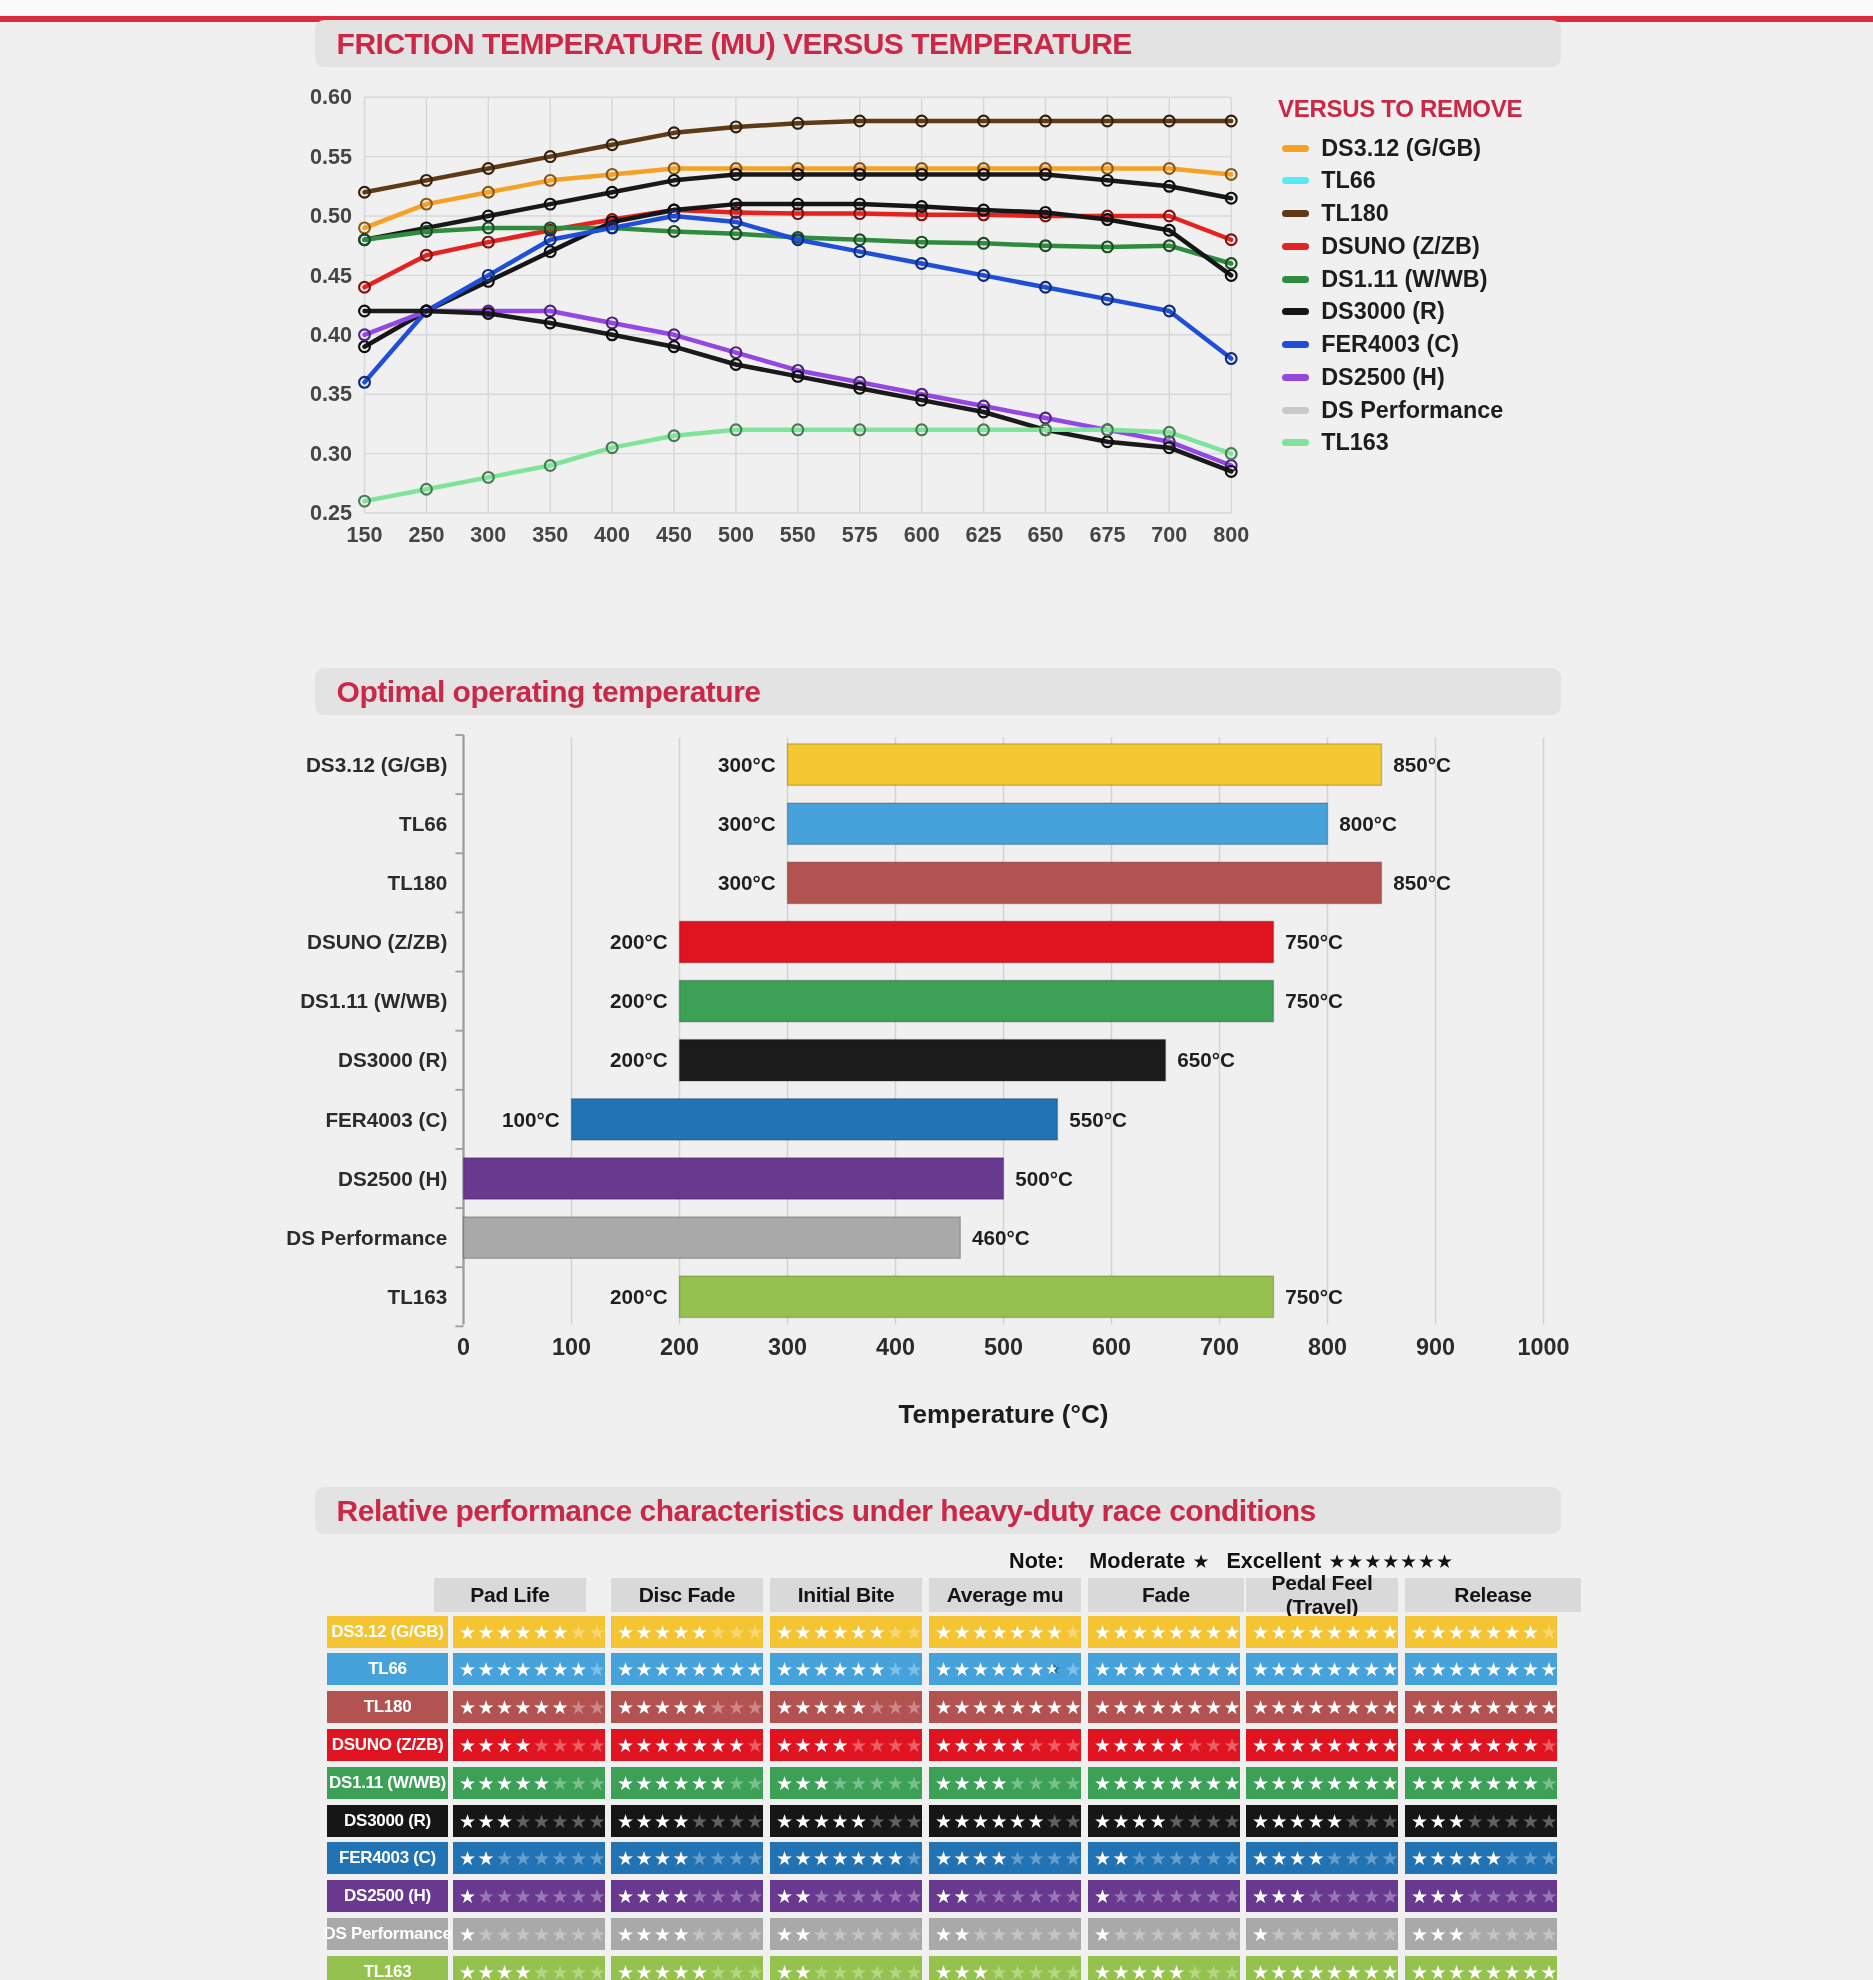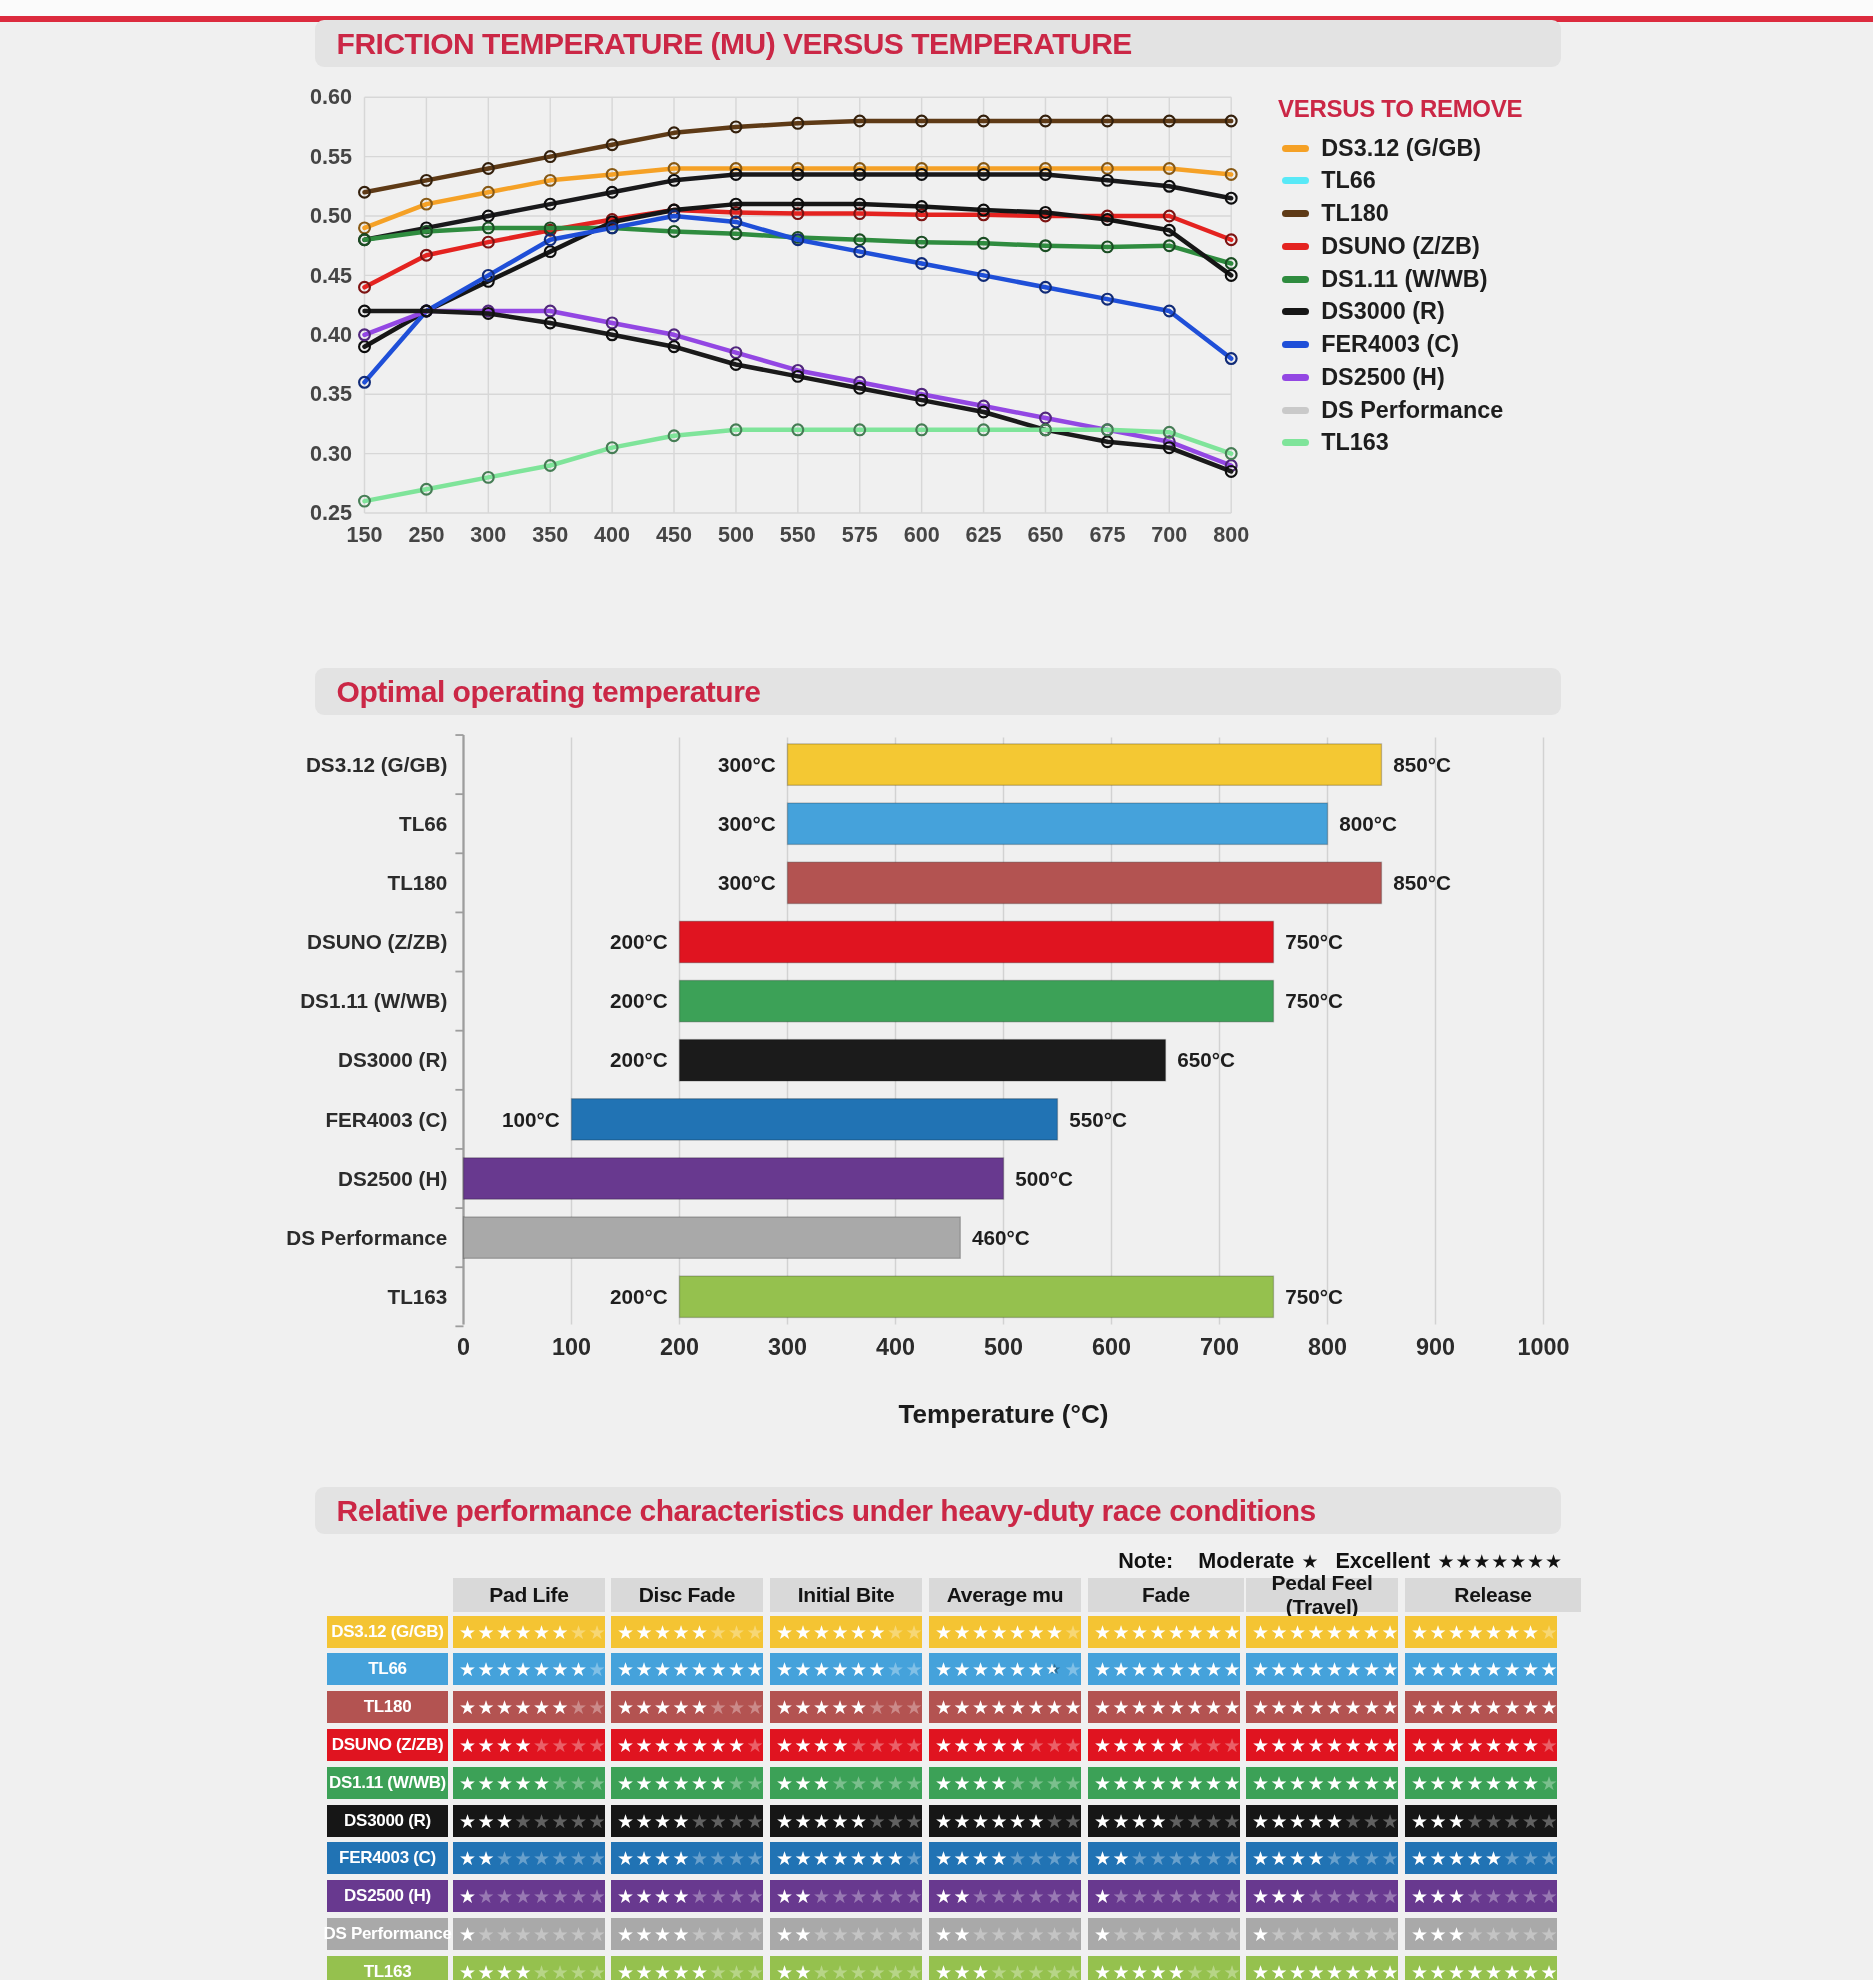--- a/index.html
+++ b/index.html
@@ -29,21 +29,21 @@
   .row-label{
     position:absolute;display:flex;align-items:center;justify-content:center;
     font-weight:bold;color:#fff;font-size:17px;letter-spacing:-0.3px;white-space:nowrap
   }
   .rating-cell{position:absolute;display:flex;align-items:center;padding-left:5.4px;box-sizing:border-box}
   .star{font-size:19px;line-height:1;color:#fff;width:18.5px;flex:0 0 auto;text-align:center}
   .star.ghost{opacity:.32}
   .half-wrap{position:relative;display:inline-block;width:18.5px;flex:0 0 auto}
   .half-wrap .base{opacity:.32;display:block;text-align:center}
   .half-wrap .top{position:absolute;left:0;top:0;width:55%;overflow:hidden;color:#fff}
-  .note{position:absolute;left:900px;top:1548px;width:663px;text-align:right;font-size:21.6px;color:#111;white-space:nowrap}
+  .note{position:absolute;left:900px;top:1548px;width:663px;text-align:center;font-size:21.6px;color:#111;white-space:nowrap}
   .note b{font-weight:bold;margin-right:9px}
   .note .w{font-weight:600;margin-left:16px;margin-right:7.2px}
   .note .nstar{font-size:19px;letter-spacing:0.9px}
 </style>
 </head>
 <body style="--accent: #cb2746;">
 
 <div class="topwhite"></div>
 <div class="topbar" id="topbar" style="background: rgb(220, 43, 62);"></div>
 
@@ -422,21 +422,21 @@
     <text x="775" y="786" text-anchor="middle" font-size="29" font-weight="bold" fill="#1c1c1c">Temperature (°C)</text>
   </svg>
 
 <div class="section-header" style="top:1487px">
   <div class="section-title">Relative performance characteristics under heavy-duty race conditions</div>
 </div>
 <div class="note">
   <b>Note:</b><span class="w">Moderate</span><span class="nstar" id="note-moderate-stars">★</span><span class="w">Excellent</span><span class="nstar" id="note-excellent-stars">★★★★★★★</span>
 </div>
 <div id="perf-table" class="abs" style="left:0;top:0">
-    <div class="tbl-head" style="left: 453px; top: 1578px; width: 152px; height: 34px;">Pad Life</div>
+    <div class="tbl-head" style="left: 434px; top: 1578px; width: 152px; height: 34px;">Pad Life</div>
     <div class="tbl-head" style="left: 611px; top: 1578px; width: 152px; height: 34px;">Disc Fade</div>
     <div class="tbl-head" style="left: 770px; top: 1578px; width: 152px; height: 34px;">Initial Bite</div>
     <div class="tbl-head" style="left: 929px; top: 1578px; width: 152px; height: 34px;">Average mu</div>
     <div class="tbl-head" style="left: 1088px; top: 1578px; width: 156px; height: 34px;">Fade</div>
     <div class="tbl-head" style="left: 1246px; top: 1578px; width: 152px; height: 34px;">Pedal Feel (Travel)</div>
     <div class="tbl-head" style="left: 1405px; top: 1578px; width: 176px; height: 34px;">Release</div>
     <div class="row-label" style="left: 327px; top: 1616px; width: 121px; height: 32px; background: rgb(244, 196, 51);">DS3.12 (G/GB)</div>
     <div class="rating-cell" style="left: 453px; top: 1616px; width: 152px; height: 32px; background: rgb(244, 196, 51);">
       <span class="star">★</span>
       <span class="star">★</span>

